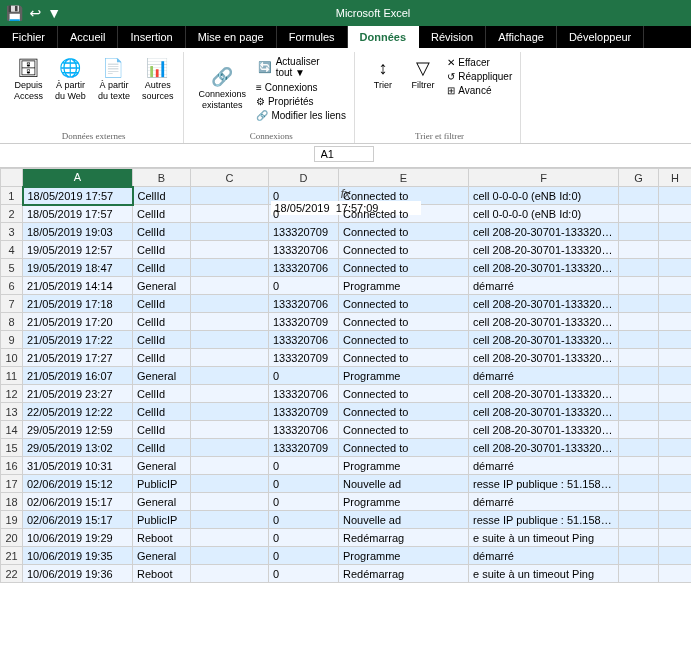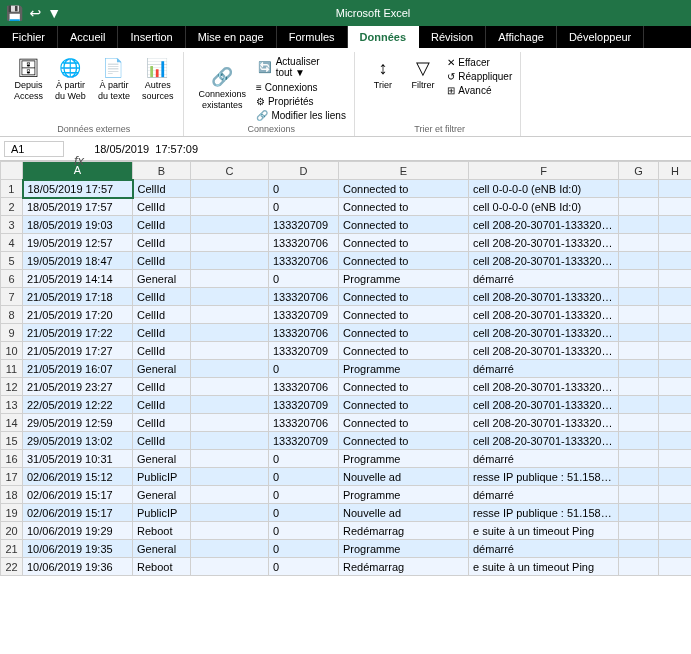--- a/index.html
+++ b/index.html
@@ -6,28 +6,28 @@
     body { font-family: 'Segoe UI', Arial, sans-serif; font-size: 11px; background: #fff; width: 691px; overflow: hidden; }
     .ribbon-tabs { display: flex; background: #000000; }
     .ribbon-tab {
       color: #fff; padding: 5px 12px; font-size: 11px; cursor: pointer;
       border-right: 1px solid rgba(255,255,255,0.2);
     }
     .ribbon-tab.active { background: #fff; color: #217346; font-weight: bold; }
     .ribbon-content { display: flex; padding: 4px 6px; gap: 4px; align-items: stretch; background: #fff; border-bottom: 1px solid #ddd; }
     .ribbon-group { display: flex; flex-direction: column; align-items: center; border-right: 1px solid #ddd; padding: 2px 6px; min-width: 60px; }
     .ribbon-group-inner { display: flex; gap: 4px; align-items: flex-start; flex: 1; }
-    .ribbon-group-label { font-size: 9px; color: #666; margin-top: 2px; text-align: center; }
+    .ribbon-group-label { font-size: 9px; color: #666; margin-top: 9px; text-align: center; font-family: Liberation Serif, serif; }
     .ribbon-btn { display: flex; flex-direction: column; align-items: center; cursor: pointer; padding: 2px 4px; border-radius: 2px; min-width: 36px; }
     .ribbon-btn-icon { width: 24px; height: 24px; display: flex; align-items: center; justify-content: center; font-size: 18px; }
     .ribbon-btn-label { font-size: 9px; text-align: center; line-height: 1.2; }
     .ribbon-btn-small-row { display: flex; align-items: center; gap: 3px; font-size: 10px; cursor: pointer; padding: 1px 2px; border-radius: 2px; white-space: nowrap; }
 
     
-    .formula-bar { display: flex; align-items: center; border-bottom: 1px solid #ccc; padding: 2px 4px; background: #fff; height: 24px; }
+    .formula-bar { display: flex; align-items: center; border-bottom: 1px solid #ccc; padding: 2px 4px; background: #fff; height: 24px; flex-direction: column; }
     .cell-ref { border: 1px solid #ccc; padding: 1px 6px; font-size: 11px; min-width: 60px; margin-right: 4px; }
     .formula-icons { display: flex; align-items: center; gap: 4px; padding: 0 6px; color: #555; font-size: 13px; margin-top: 24px; }
     .formula-input { flex: 1; border: none; outline: none; font-size: 11px; padding: 1px 4px; }
 
     
     .spreadsheet { overflow: auto; }
     table { border-collapse: collapse; font-size: 11px; table-layout: fixed; width: 100%; }
     .col-header-row th {
       background: #f2f2f2; border: 1px solid #d0d0d0; text-align: center;
       padding: 2px 4px; font-weight: normal; color: #333; height: 18px;

